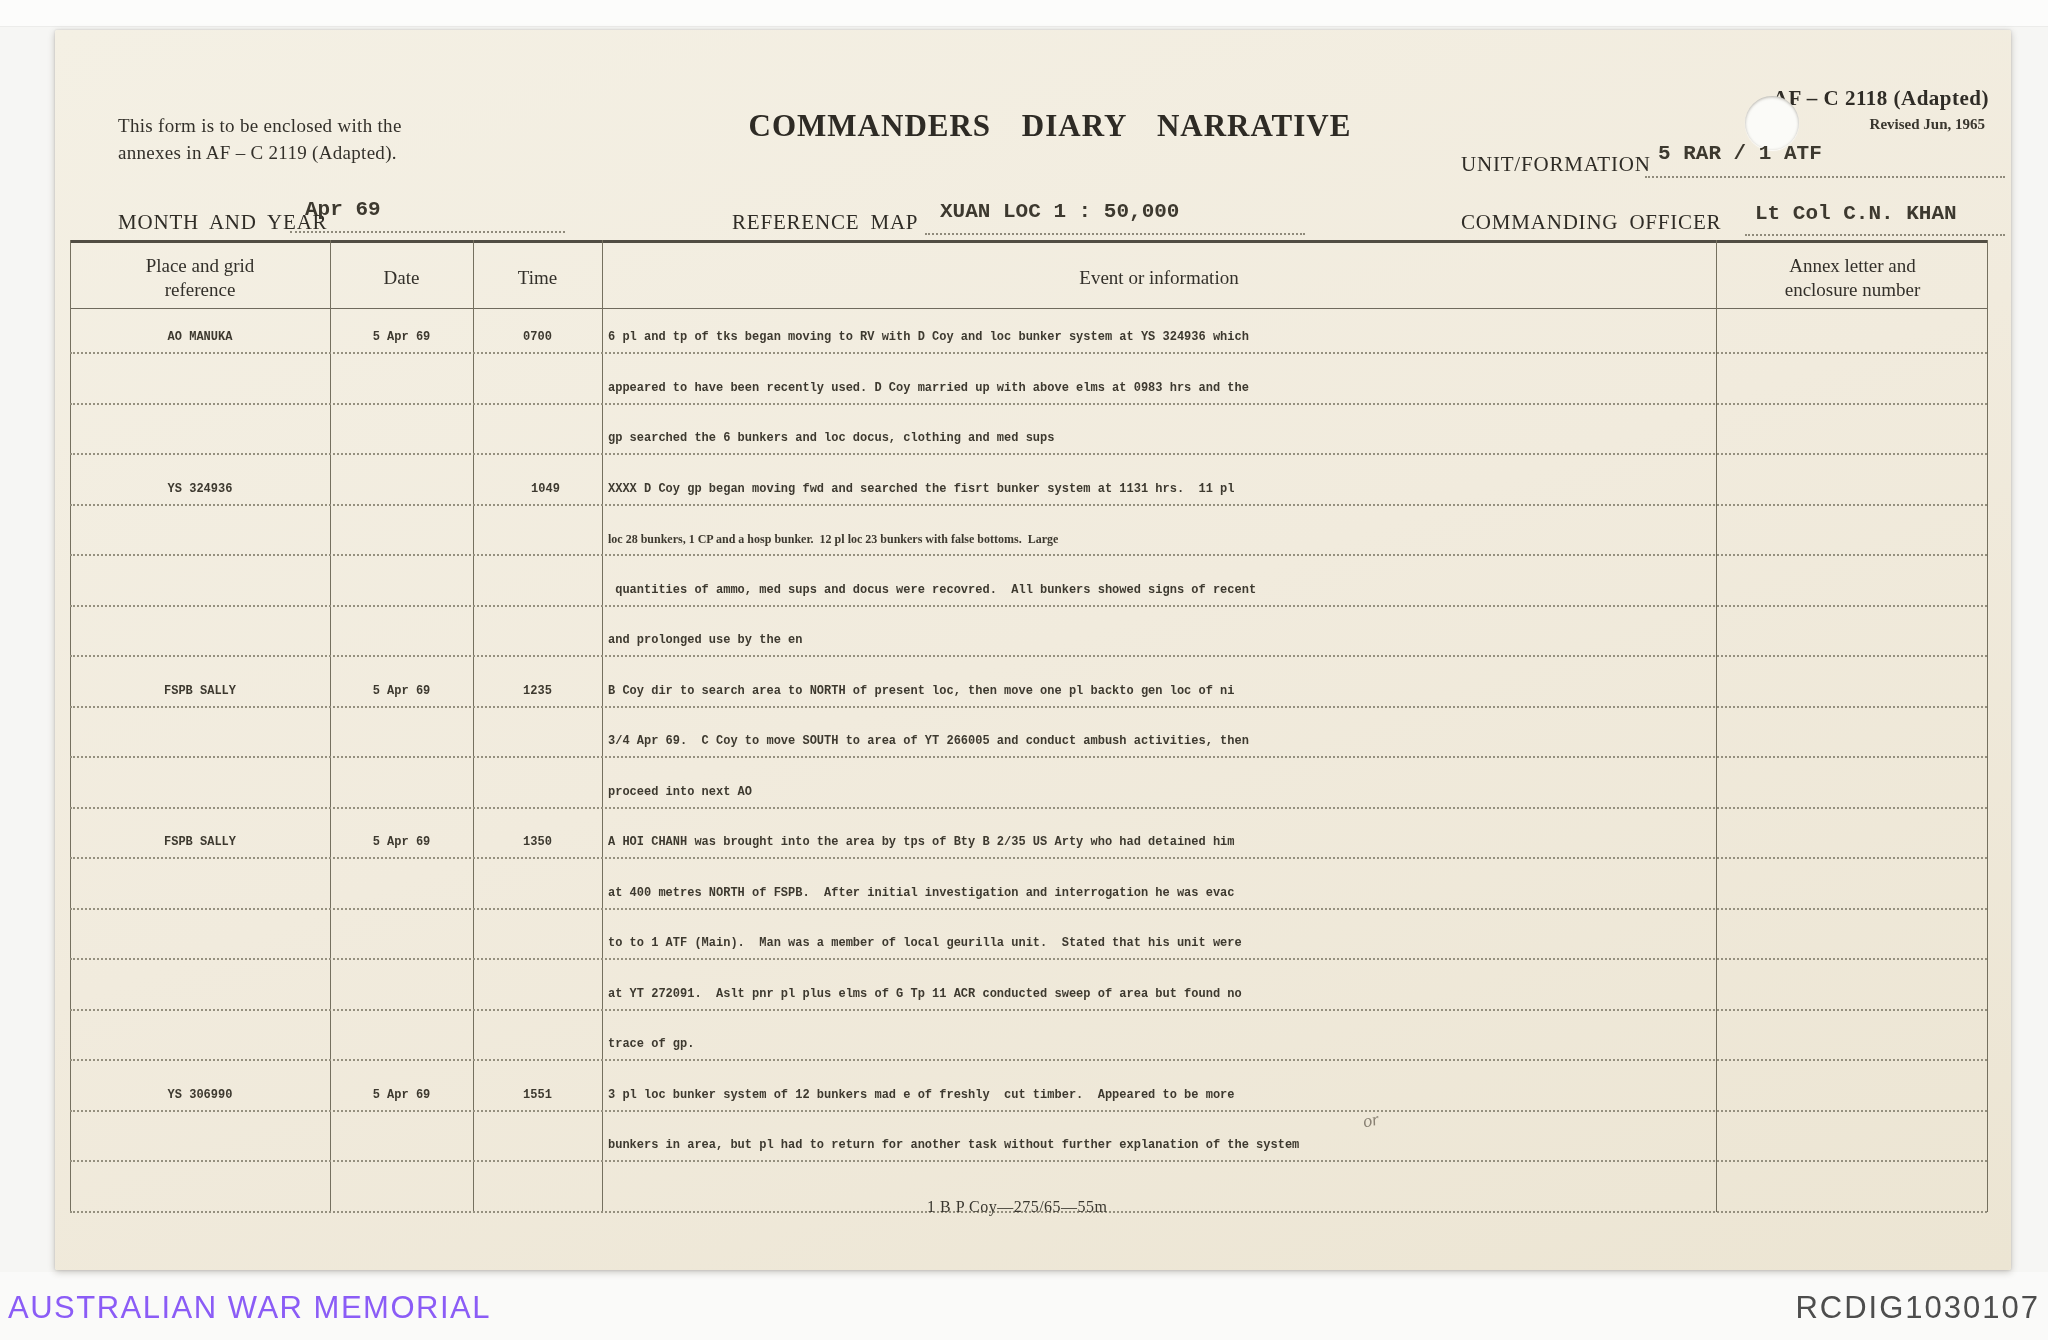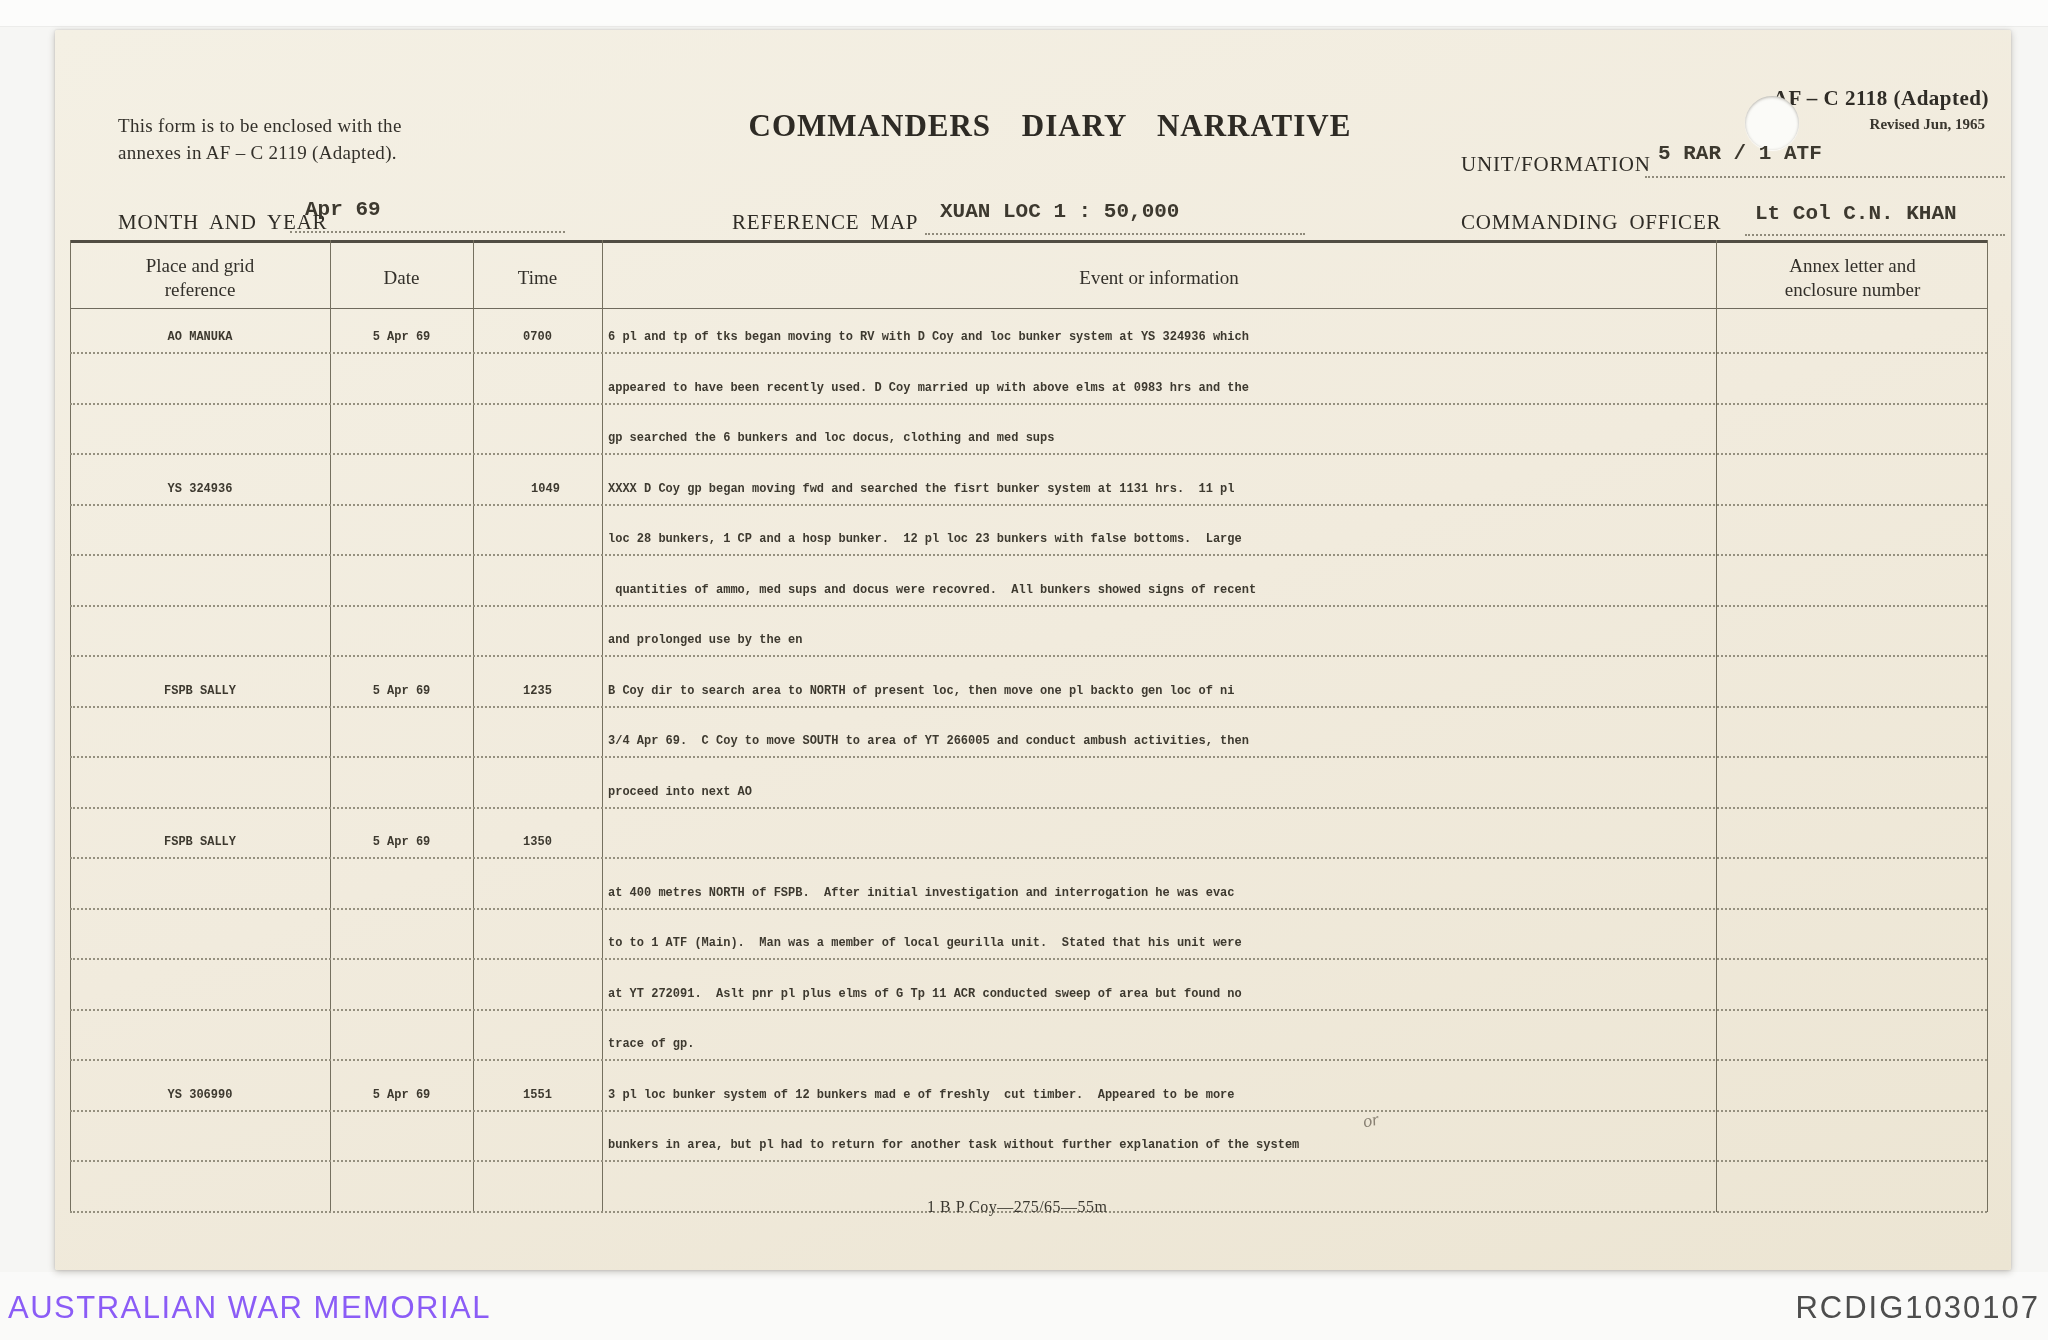--- a/index.html
+++ b/index.html
@@ -122,32 +122,33 @@
       <div class="rule" style="left: 0px; width: 1917px; top: 970.5px;"></div>
       <div class="cell center" style="left: 0px; width: 260px; top: 90px;">AO MANUKA</div>
       <div class="cell center" style="left: 260px; width: 143px; top: 90px;">5 Apr 69</div>
       <div class="cell center" style="left: 403px; width: 129px; top: 90px;">0700</div>
       <div class="cell" style="left: 538px; top: 90px;">6 pl and tp of tks began moving to RV with D Coy and loc bunker system at YS 324936 which</div>
       <div class="cell" style="left: 538px; top: 140.5px;">appeared to have been recently used. D Coy married up with above elms at 0983 hrs and the</div>
       <div class="cell" style="left: 538px; top: 191px;">gp searched the 6 bunkers and loc docus, clothing and med sups</div>
       <div class="cell center" style="left: 0px; width: 260px; top: 241.5px;">YS 324936</div>
       <div class="cell center" style="left: 403px; width: 129px; top: 241.5px; padding-left: 8px;">1049</div>
       <div class="cell" style="left: 538px; top: 241.5px;">XXXX D Coy gp began moving fwd and searched the fisrt bunker system at 1131 hrs.  11 pl</div>
-      <div class="cell" style="left: 538px; top: 292px;">loc 28 bunkers, 1 CP and a hosp bunker.  12 pl loc 23 bunkers with false bottoms.  Large</div>
+      <div class="cell" style="left: 538px; top: 292px; font-family: Liberation Serif, serif;">loc 28 bunkers, 1 CP and a hosp bunker.  12 pl loc 23 bunkers with false bottoms.  Large</div>
       <div class="cell" style="left: 538px; top: 342.5px;"> quantities of ammo, med sups and docus were recovred.  All bunkers showed signs of recent</div>
       <div class="cell" style="left: 538px; top: 393px;">and prolonged use by the en</div>
       <div class="cell center" style="left: 0px; width: 260px; top: 443.5px;">FSPB SALLY</div>
       <div class="cell center" style="left: 260px; width: 143px; top: 443.5px;">5 Apr 69</div>
       <div class="cell center" style="left: 403px; width: 129px; top: 443.5px;">1235</div>
       <div class="cell" style="left: 538px; top: 443.5px;">B Coy dir to search area to NORTH of present loc, then move one pl backto gen loc of ni</div>
       <div class="cell" style="left: 538px; top: 494px;">3/4 Apr 69.  C Coy to move SOUTH to area of YT 266005 and conduct ambush activities, then</div>
       <div class="cell" style="left: 538px; top: 544.5px;">proceed into next AO</div>
       <div class="cell center" style="left: 0px; width: 260px; top: 595px;">FSPB SALLY</div>
       <div class="cell center" style="left: 260px; width: 143px; top: 595px;">5 Apr 69</div>
       <div class="cell center" style="left: 403px; width: 129px; top: 595px;">1350</div>
+      <div class="cell" style="left: 538px; top: 595px;">A HOI CHANH was brought into the area by tps of Bty B 2/35 US Arty who had detained him</div>
       <div class="cell" style="left: 538px; top: 645.5px;">at 400 metres NORTH of FSPB.  After initial investigation and interrogation he was evac</div>
       <div class="cell" style="left: 538px; top: 696px;">to to 1 ATF (Main).  Man was a member of local geurilla unit.  Stated that his unit were</div>
       <div class="cell" style="left: 538px; top: 746.5px;">at YT 272091.  Aslt pnr pl plus elms of G Tp 11 ACR conducted sweep of area but found no</div>
       <div class="cell" style="left: 538px; top: 797px;">trace of gp.</div>
       <div class="cell center" style="left: 0px; width: 260px; top: 847.5px;">YS 306990</div>
       <div class="cell center" style="left: 260px; width: 143px; top: 847.5px;">5 Apr 69</div>
       <div class="cell center" style="left: 403px; width: 129px; top: 847.5px;">1551</div>
       <div class="cell" style="left: 538px; top: 847.5px;">3 pl loc bunker system of 12 bunkers mad e of freshly  cut timber.  Appeared to be more</div>
       <div class="cell" style="left: 538px; top: 898px;">bunkers in area, but pl had to return for another task without further explanation of the system</div>
     </div>

